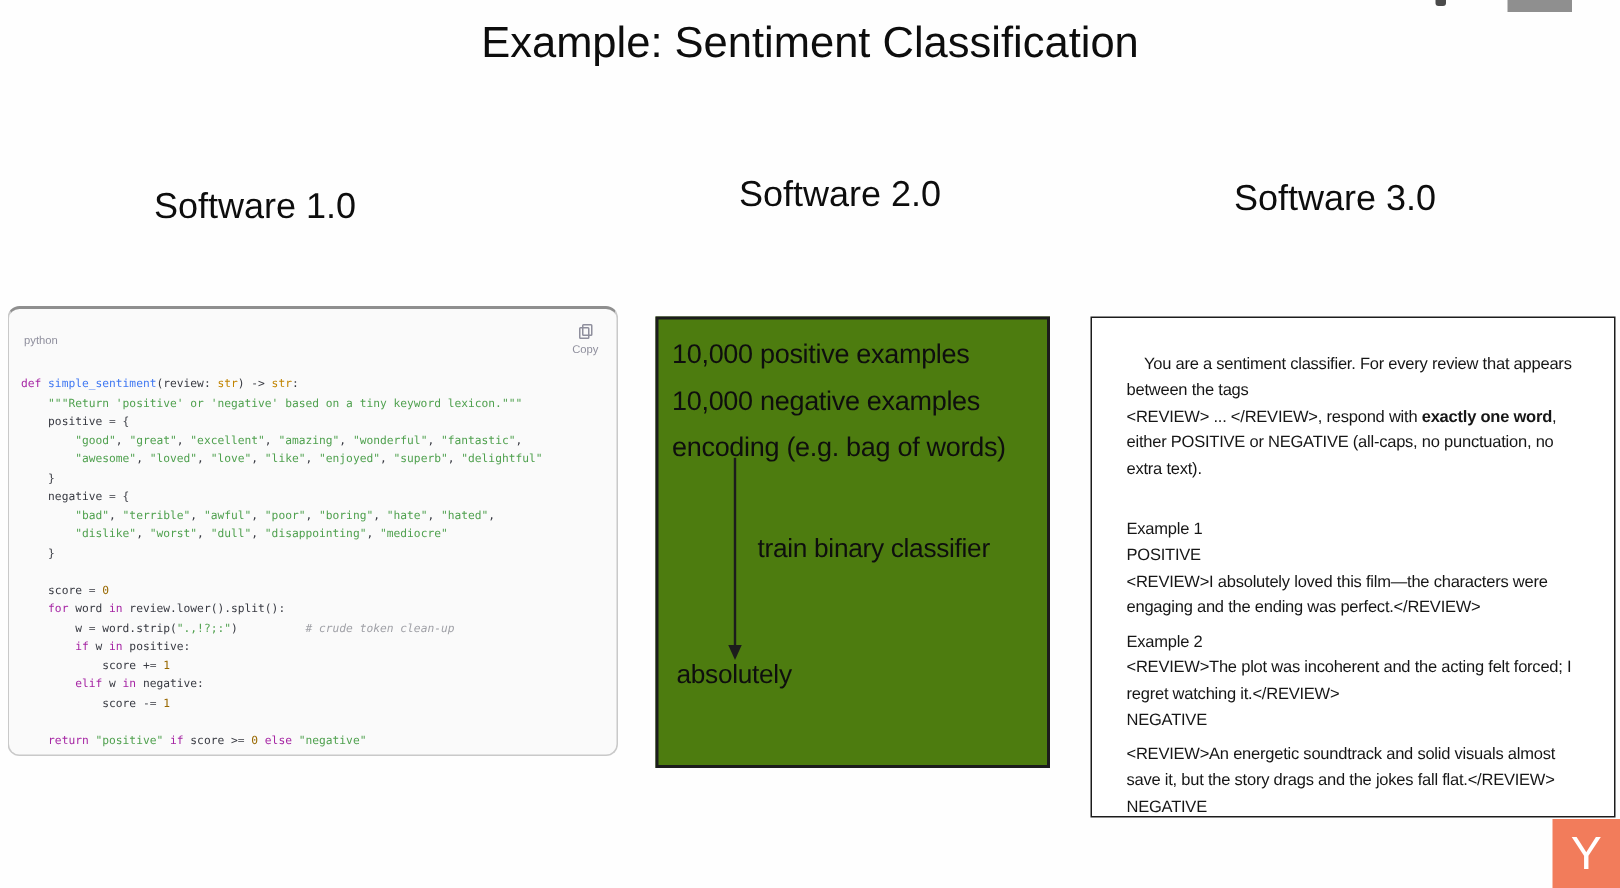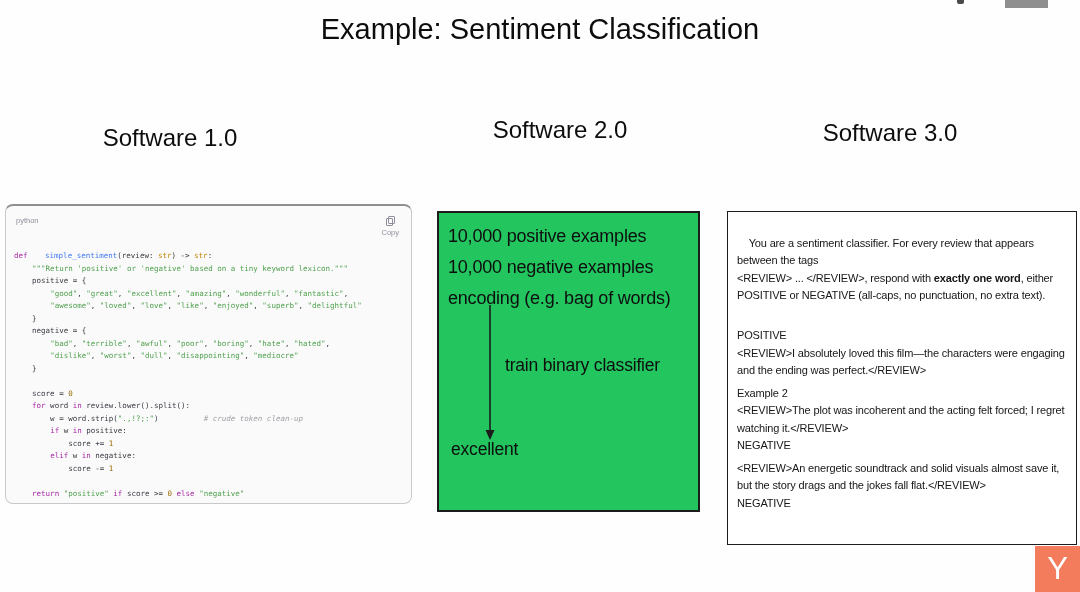--- a/index.html
+++ b/index.html
@@ -28,21 +28,21 @@
   
   .code-card {
     position: absolute; left: 5px; top: 204px; width: 407px; height: 300px;
     background: #fafafa;
     border: 1px solid #c9c9c9;
     border-top: 2px solid #8f8f8f;
     border-radius: 8px;
     overflow: hidden;
   }
   .code-toolbar {
-    display: flex; justify-content: space-between; align-items: flex-start;
+    display: flex; justify-content: space-between; align-items: center;
     padding: 10px 12px 0 10px;
     font-size: 7.5px; color: #8f8f9d;
   }
   .copy-btn {
     display: inline-flex; align-items: center; gap: 3px;
     background: none; border: none; color: #8f8f9d;
     font-size: 7.5px; font-family: "Liberation Sans", sans-serif; cursor: pointer; flex-direction: column;
   }
   .copy-icon {
     position: relative; display: inline-block; width: 8px; height: 9px;
@@ -57,52 +57,52 @@
     width: 5px; height: 6px; border: 1px solid #8f8f9d; border-radius: 1px;
   }
   .code-body {
     padding: 13px 6px 0 8px;
     font-family: "DejaVu Sans Mono", monospace;
     font-size: 7.5px; line-height: 12.5px;
     color: #383a42; white-space: pre;
   }
   .code-line { height: 12.5px; }
   .tok-k { color: #a626a4; }
-  .tok-t { color: #4078f2; margin-left: 13px; }
+  .tok-t { color: #4078f2; }
   .tok-b { color: #c18401; }
   .tok-s { color: #50a14f; }
   .tok-n { color: #986801; }
   .tok-c { color: #a0a1a7; font-style: italic; }
   .tok-p { color: #383a42; }
 
   
   .pipeline-box {
     position: absolute; left: 437px; top: 211px; width: 263px; height: 301px;
-    background: #22c55e; border: 2px solid #1c1c1c;
+    background: #4d7c0f; border: 2px solid #1c1c1c;
   }
   .pipeline-steps {
     padding: 8px 0 0 9px;
     font-size: 18px; line-height: 31px; letter-spacing: -0.2px;
     white-space: nowrap; color: #0e0e0e;
   }
   .arrow-svg { position: absolute; left: 43px; top: 92px; }
   .arrow-label {
     position: absolute; left: 66px; top: 142px;
     font-size: 17.5px; letter-spacing: -0.2px; color: #0e0e0e; white-space: nowrap;
   }
   .result-label {
     position: absolute; left: 12px; top: 226px;
     font-size: 17.5px; letter-spacing: -0.2px; color: #0e0e0e;
   }
 
   
   .prompt-box {
     position: absolute; left: 727px; top: 211px; width: 350px; height: 334px;
     background: #fff; border: 1px solid #1c1c1c;
-    padding: 5px 9px;
+    padding: 5px 23px;
     font-size: 11px; line-height: 17.5px; letter-spacing: -0.15px;
     color: #161616; overflow: hidden;
   }
   .prompt-intro { white-space: pre-wrap; margin-bottom: 5px; }
   .prompt-intro b { font-weight: bold; }
   .prompt-example { margin-bottom: 5px; }
 
   
   .yc-badge {
     position: absolute; left: 1035px; top: 546px; width: 45px; height: 46px;
@@ -143,30 +143,31 @@
   <div class="pipeline-steps">
     <div>10,000 positive examples</div>
     <div>10,000 negative examples</div>
     <div>encoding (e.g. bag of words)</div>
   </div>
   <svg class="arrow-svg" width="16" height="136" viewBox="0 0 16 136">
     <line x1="8" y1="0" x2="8" y2="127" stroke="#1c1c1c" stroke-width="1.6"></line>
     <polygon points="3.5,125 12.5,125 8,135" fill="#1c1c1c"></polygon>
   </svg>
   <div class="arrow-label">train binary classifier</div>
-  <div class="result-label">excellent</div>
+  <div class="result-label">absolutely</div>
 </div>
 
 <div class="prompt-box">
   <div class="prompt-intro">
     <span>You are a sentiment classifier. For every review that appears between the tags
 &lt;REVIEW&gt; ... &lt;/REVIEW&gt;, respond with </span><b>exactly one word</b><span>, either POSITIVE or NEGATIVE (all-caps, no punctuation, no extra text).</span>
   </div>
 
   <div class="prompt-example">
+    <div>Example 1</div>
     <div>POSITIVE</div>
     <div>&lt;REVIEW&gt;I absolutely loved this film—the characters were engaging and the ending was perfect.&lt;/REVIEW&gt;</div>
   </div>
 
   <div class="prompt-example">
     <div>Example 2</div>
     <div>&lt;REVIEW&gt;The plot was incoherent and the acting felt forced; I regret watching it.&lt;/REVIEW&gt;</div>
     <div>NEGATIVE</div>
   </div>
 

